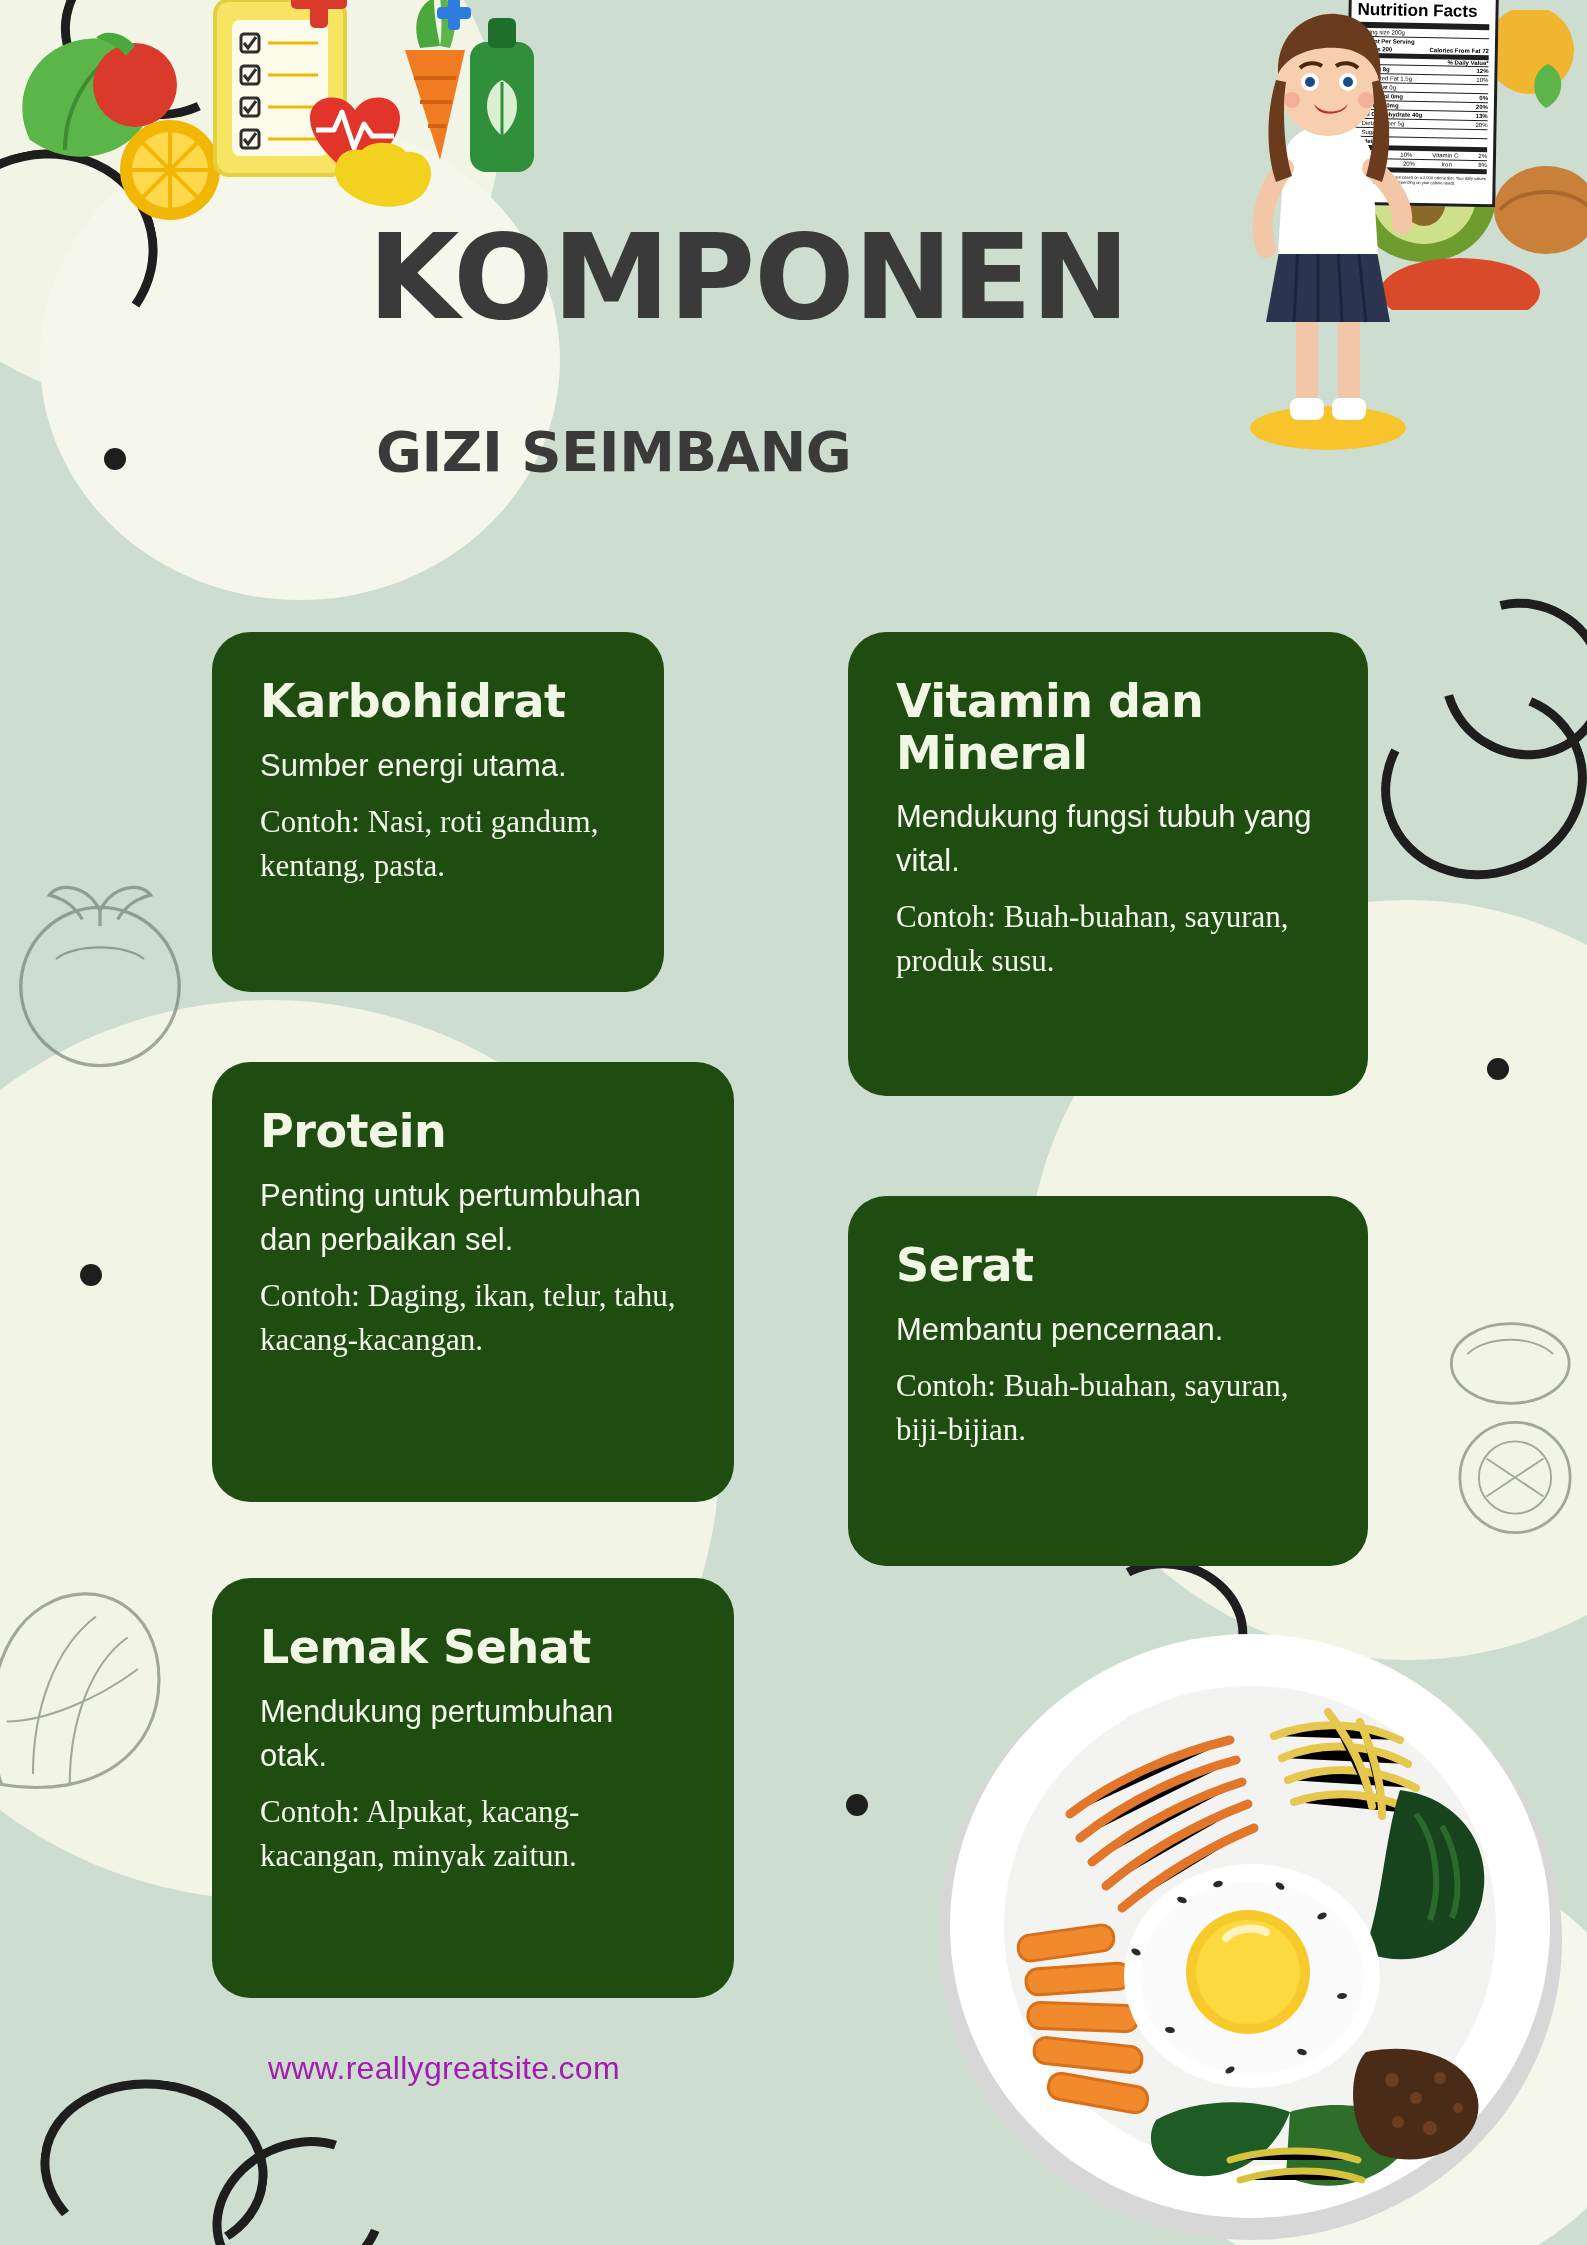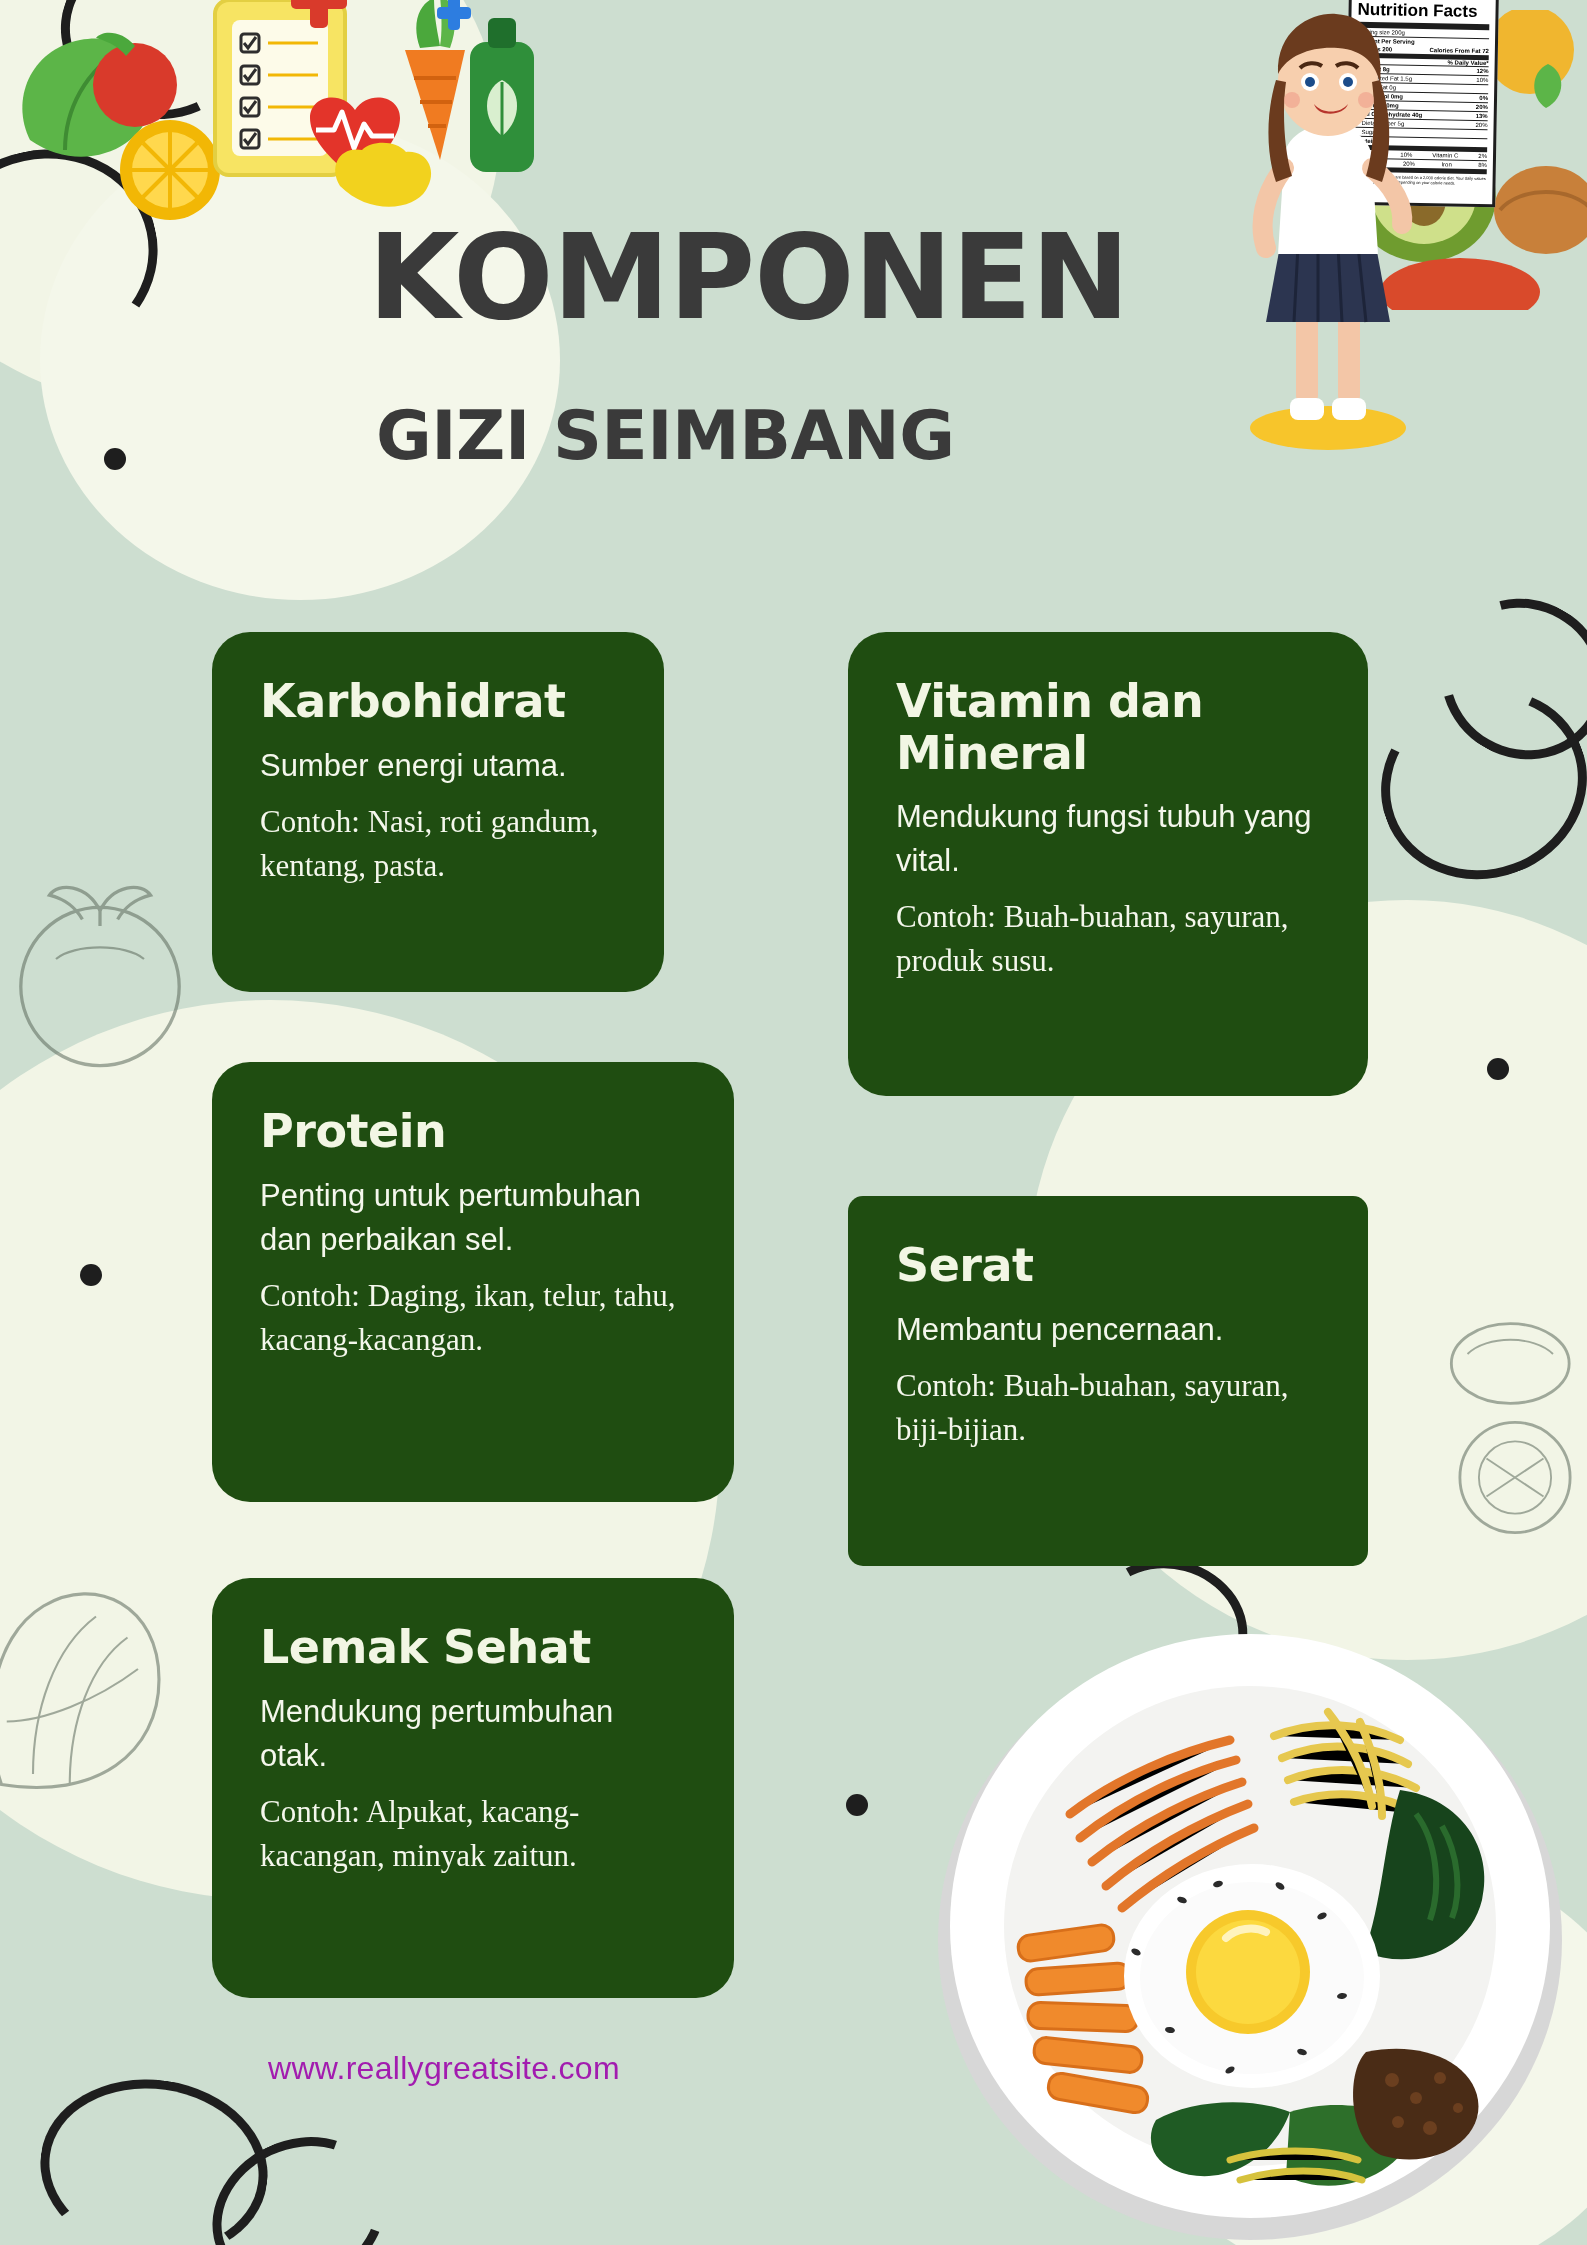--- a/index.html
+++ b/index.html
@@ -102,22 +102,22 @@
     font-size: 118px;
     line-height: 1;
     font-weight: 800;
     letter-spacing: -1px;
     color: #3a3a3a;
     font-family: "DejaVu Sans", sans-serif;
   }
   .title-sub {
     position: absolute;
     left: 376px;
-    top: 402px;
-    font-size: 68px;
+    top: 424px;
+    font-size: 56px;
     line-height: 1;
     font-weight: 800;
     letter-spacing: -0.5px;
     color: #3a3a3a;
     font-family: "DejaVu Sans", sans-serif;
   }
 
   
   .card {
     position: absolute;
@@ -141,21 +141,21 @@
     font-size: 31px;
     line-height: 1.42;
     color: #f4f7ec;
     font-weight: 400;
   }
   .card p:last-child { margin-bottom: 0; font-family: Liberation Serif, serif; }
 
   .card-karbohidrat { left: 212px; top: 632px;  width: 452px; height: 360px; }
   .card-vitamin     { left: 848px; top: 632px;  width: 520px; height: 464px; }
   .card-protein     { left: 212px; top: 1062px; width: 522px; height: 440px; }
-  .card-serat       { left: 848px; top: 1196px; width: 520px; height: 370px; border-radius: 15px; }
+  .card-serat       { left: 848px; top: 1196px; width: 520px; height: 370px; }
   .card-lemak       { left: 212px; top: 1578px; width: 522px; height: 420px; }
 
   .website {
     position: absolute;
     left: 268px;
     top: 2050px;
     font-size: 32px;
     color: #a21caf;
     letter-spacing: 0.3px;
   }

